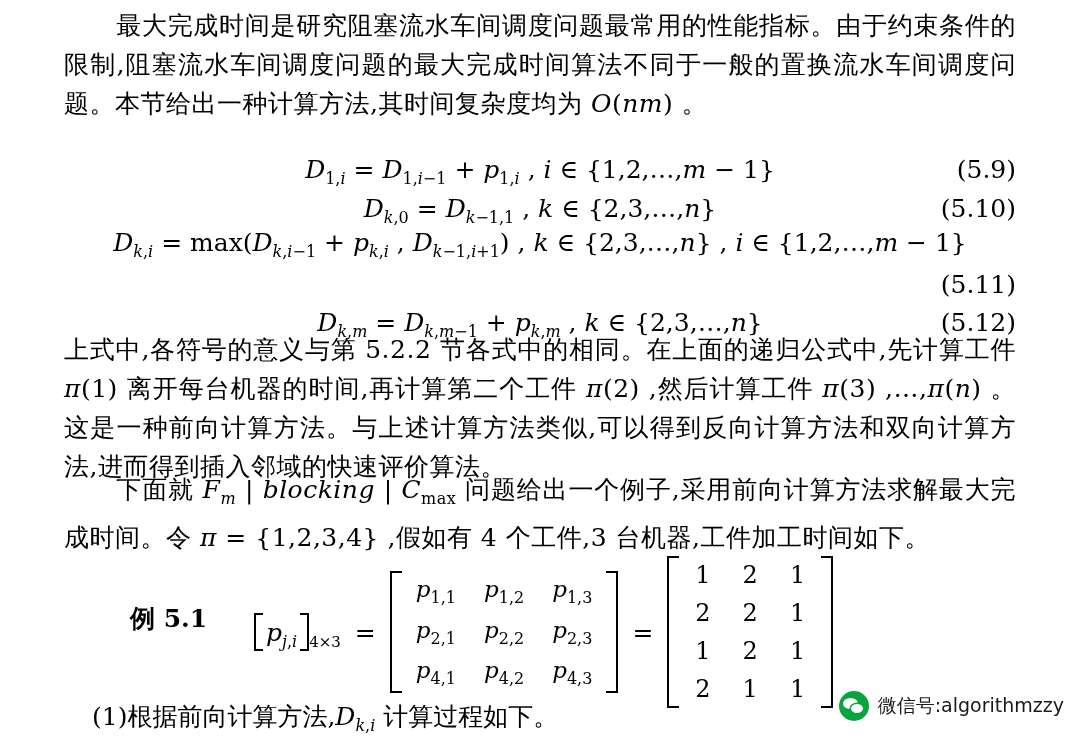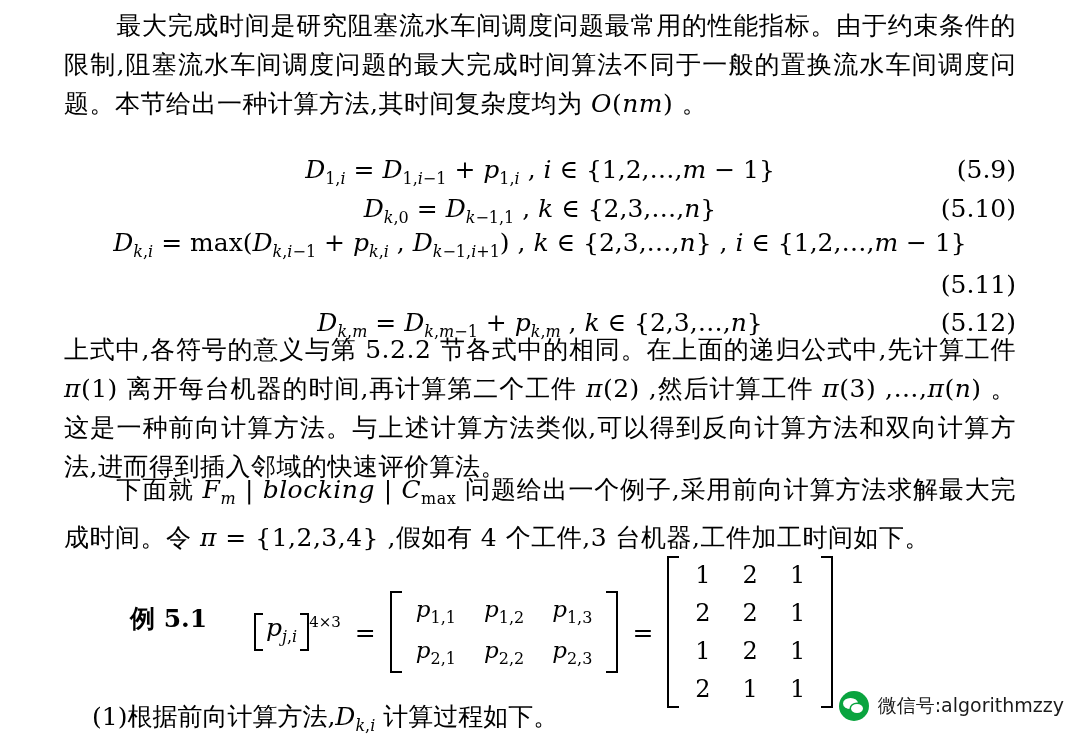--- a/index.html
+++ b/index.html
@@ -132,21 +132,21 @@
     font-size: 23px;
     white-space: nowrap;
   }
   .mtx.nums td {
     padding: 5px 16px;
     font-size: 24px;
   }
   .eqsign { padding: 0 14px; font-size: 25px; }
   .small-br {
     display: inline-flex;
-    align-items: flex-start;
+    align-items: flex-end;
     font-size: 25px;
   }
   .sbrk-l, .sbrk-r {
     display: inline-block;
     width: 7px;
     height: 34px;
     border-top: 2px solid #000;
     border-bottom: 2px solid #000;
   }
   .sbrk-l { border-left: 2px solid #000; }
@@ -275,20 +275,25 @@
               <tr>
             <td><i class="mi">p</i><span class="subu">1,1</span></td>
             <td><i class="mi">p</i><span class="subu">1,2</span></td>
             <td><i class="mi">p</i><span class="subu">1,3</span></td>
           </tr>
           <tr>
             <td><i class="mi">p</i><span class="subu">2,1</span></td>
             <td><i class="mi">p</i><span class="subu">2,2</span></td>
             <td><i class="mi">p</i><span class="subu">2,3</span></td>
           </tr>
+          <tr>
+            <td><i class="mi">p</i><span class="subu">4,1</span></td>
+            <td><i class="mi">p</i><span class="subu">4,2</span></td>
+            <td><i class="mi">p</i><span class="subu">4,3</span></td>
+          </tr>
         </tbody>
           </table>
         <span class="brk-r"></span>
       </span>
 
       <span class="eqsign">=</span>
 
       <span class="bracketed">
         <span class="brk-l"></span>
         <table class="mtx nums">

